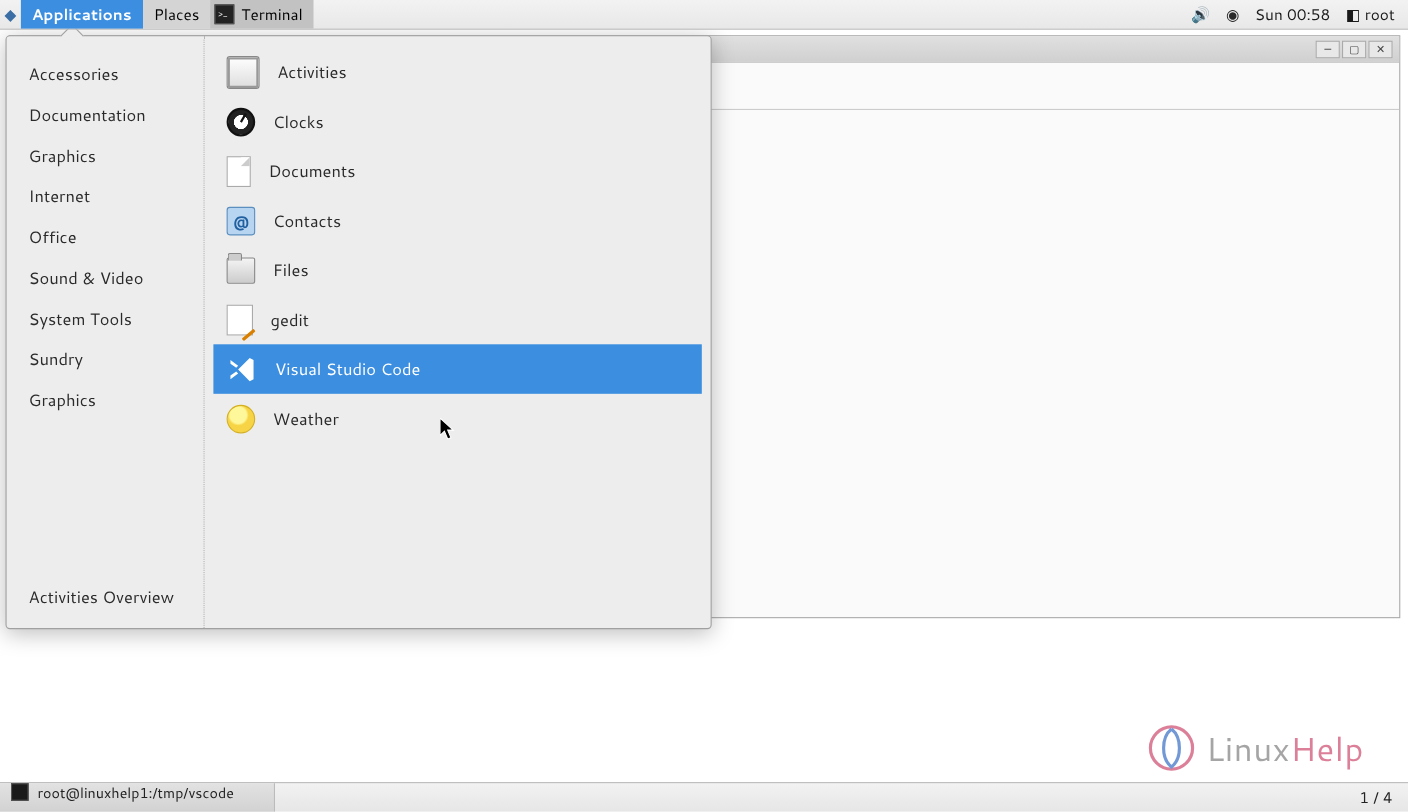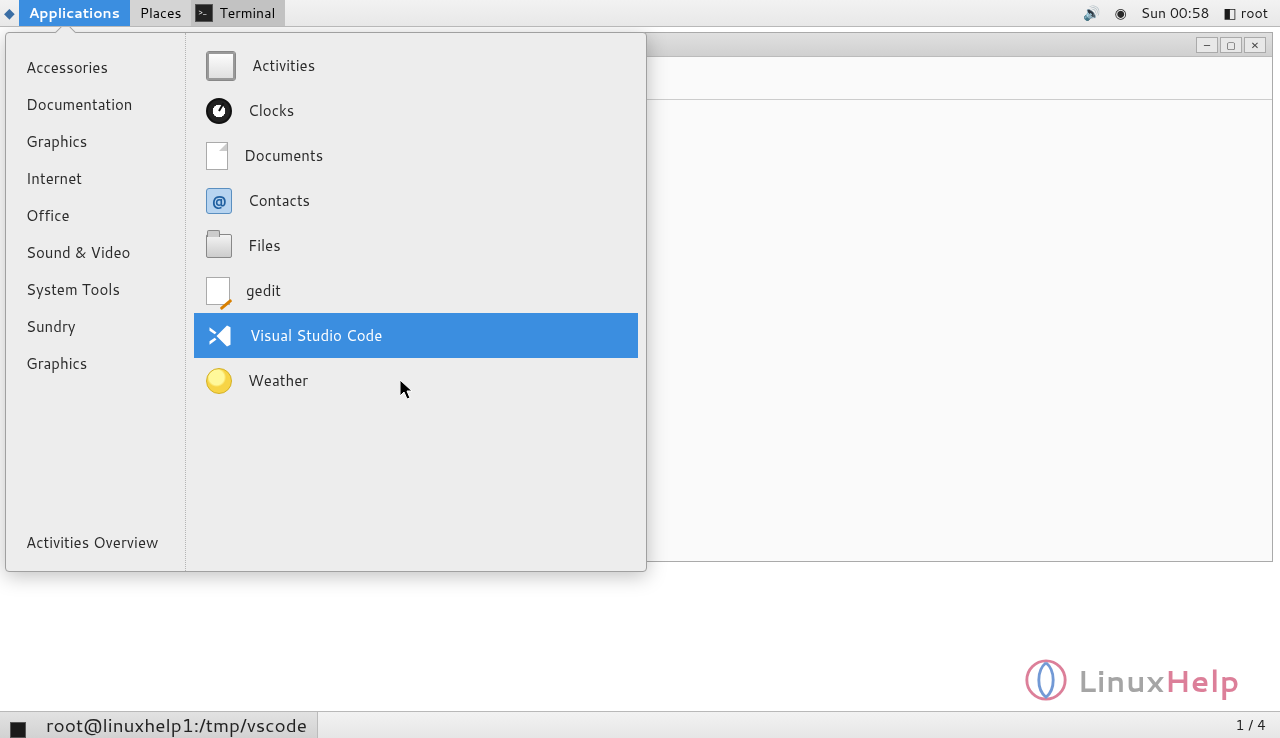--- a/index.html
+++ b/index.html
@@ -57,26 +57,26 @@
   .ico-vscode svg { width:100%; height:100%; }
   .ico-weather { background:radial-gradient(circle at 40% 35%, #fff89a 0 35%, #f7d446 45% 100%); border-radius:50%; width:26px; height:26px; border:1px solid #d4b020;}
   
   
   .cursor { position:absolute; z-index:200; pointer-events:none; }
   .cursor svg { width:16px; height:22px; }
   
   
   .watermark { position:absolute; right:40px; bottom:8px; z-index:6; display:flex; align-items:center; gap:8px; opacity:0.75;}
   .watermark .wm-icon { width:46px; height:46px; }
-  .watermark .wm-text { font-size:30px; color:#888; font-weight:700; letter-spacing:0.5px; }
+  .watermark .wm-text { font-size:30px; color:#888; font-weight:400; letter-spacing:0.5px; }
   .watermark .wm-text .h { color:#d15577; }
   
   
   .bottom-panel { height:27px; background:linear-gradient(#f2f2f2,#e6e6e6); border-top:1px solid #b8b8b8; display:flex; align-items:stretch; }
-  .task-btn { display:flex; align-items:flex-end; gap:20px; padding:0 10px; background:linear-gradient(#e2e2e2,#d2d2d2); border-right:1px solid #bbb; font-size:19px; color:#222; min-width:250px;}
+  .task-btn { display:flex; align-items:flex-start; gap:8px; padding:0 10px; background:linear-gradient(#e2e2e2,#d2d2d2); border-right:1px solid #bbb; font-size:13px; color:#222; min-width:250px;}
   .task-btn .ticon { width:16px; height:16px; background:#1a1a1a; border:1px solid #555; }
   .bottom-right { margin-left:auto; padding:0 14px; display:flex; align-items:center; font-size:14px; color:#222; }
 </style>
 </head>
 <body>
 
 <div class="top-panel">
   <div class="left">
     <div class="gnome-foot">◆</div>
     <div class="panel-btn active">Applications</div>

